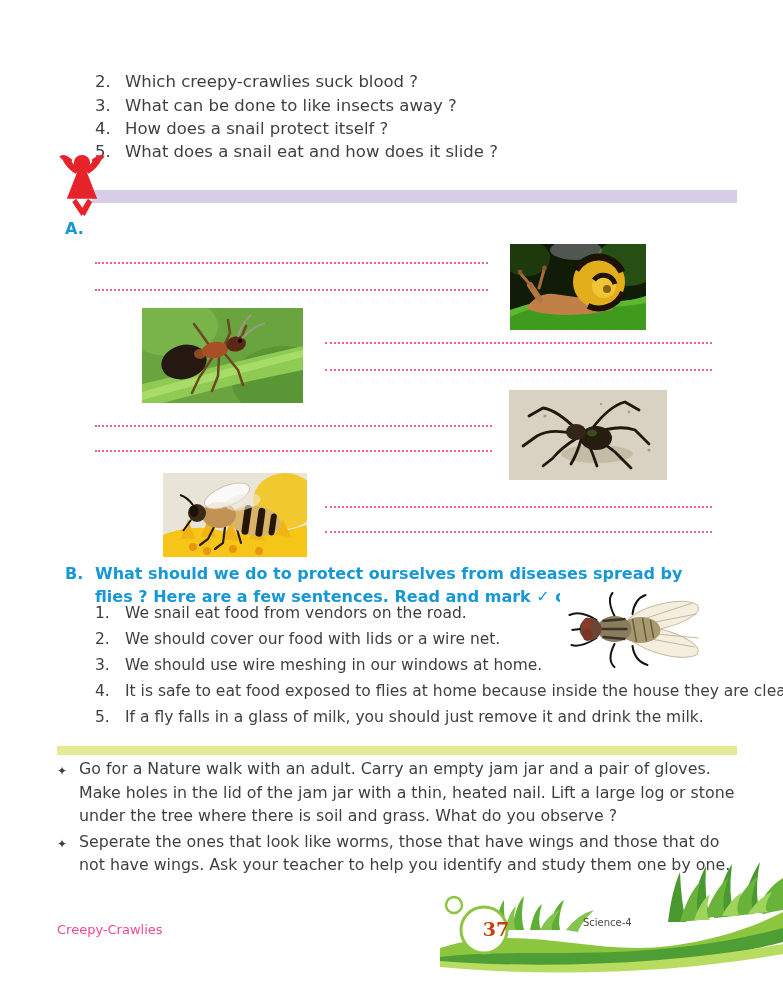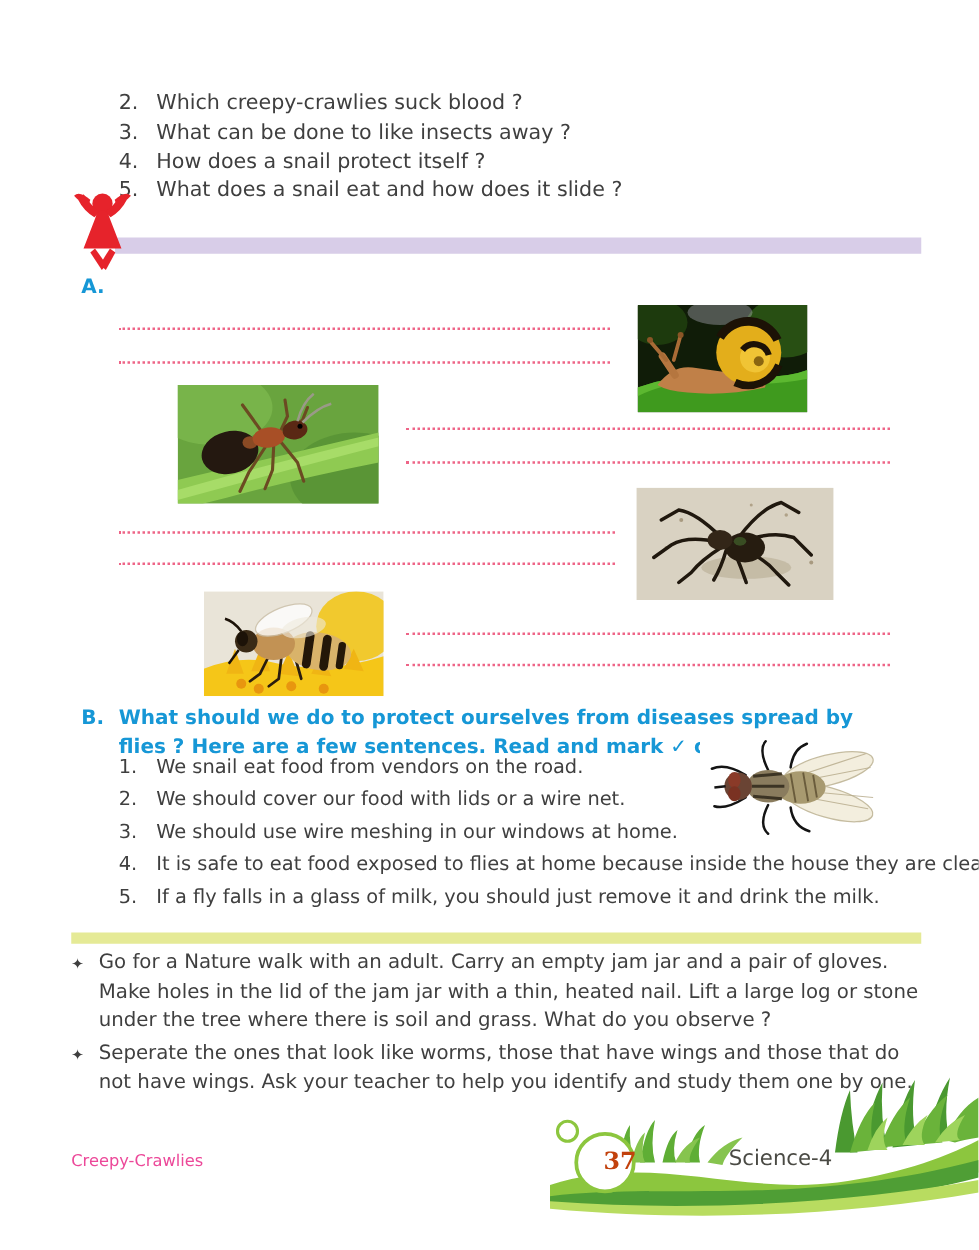--- a/index.html
+++ b/index.html
@@ -37,21 +37,21 @@
   .proj-block{position:absolute;left:57px;top:757px;width:686px;font-size:15.8px;line-height:23.5px;}
   .pb{display:flex;margin-bottom:2px;}
   .pb .glyph{flex:0 0 22px;font-size:12px;padding-top:3px;color:#3f3f3f;}
   .cont{padding-left:22px;margin-bottom:2px;}
 
   
   .deco{position:absolute;left:0;top:860px;width:783px;height:140px;}
   .chapter{position:absolute;left:57px;top:922px;font-size:13px;color:#ec4899;}
   .pagenum{position:absolute;left:464px;top:918px;width:40px;text-align:center;
            font-size:19px;font-weight:bold;color:#c2410c;font-family:"DejaVu Serif",serif;margin-left:12px;}
-  .book{position:absolute;left:583px;top:917px;font-size:17px;color:#4a4a44;}
+  .book{position:absolute;left:583px;top:917px;font-size:10px;color:#4a4a44;}
 </style>
 </head>
 <body>
 
 <div class="page">
 
   <div>
     <div class="qrow" style="top:72px">
       <span class="qnum">2.</span>
       <span>Which creepy-crawlies suck blood ?</span>

